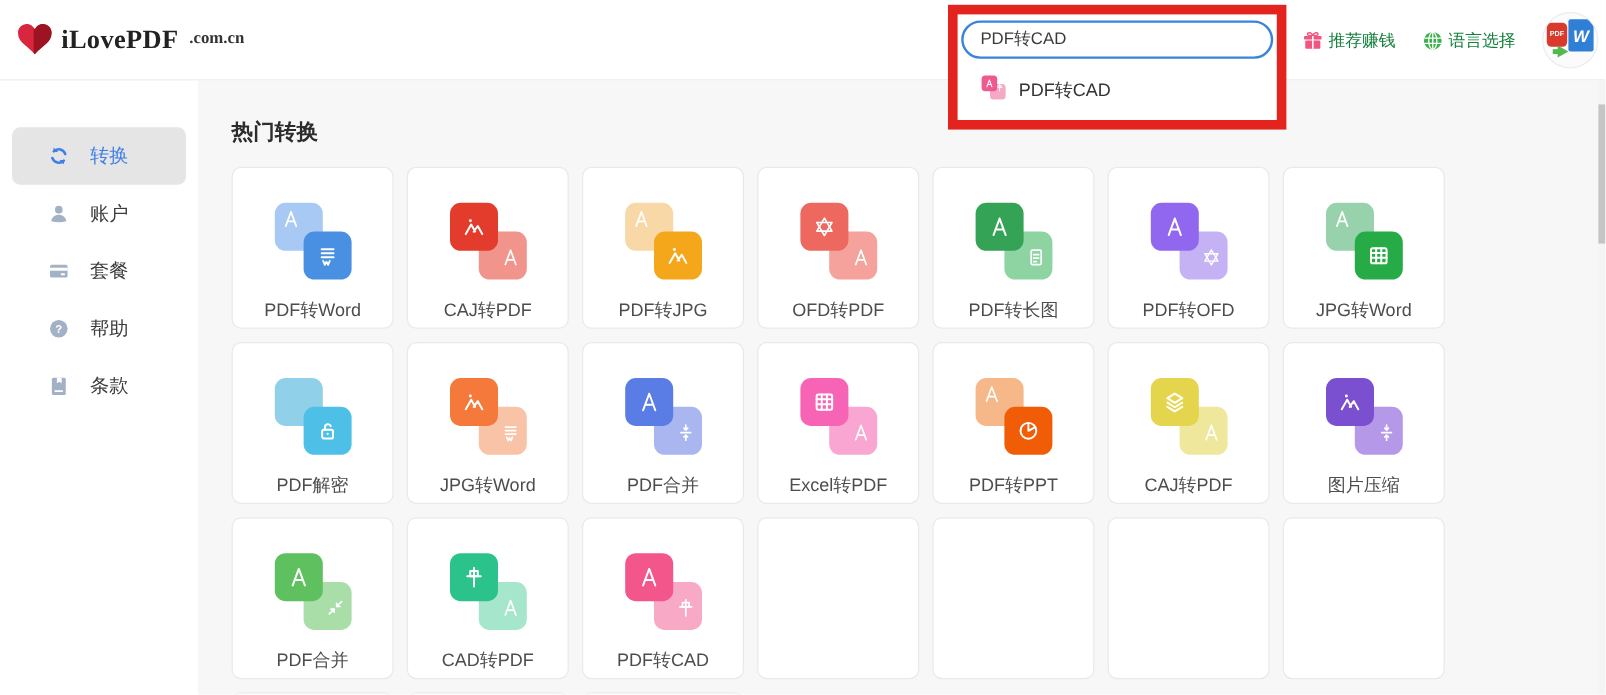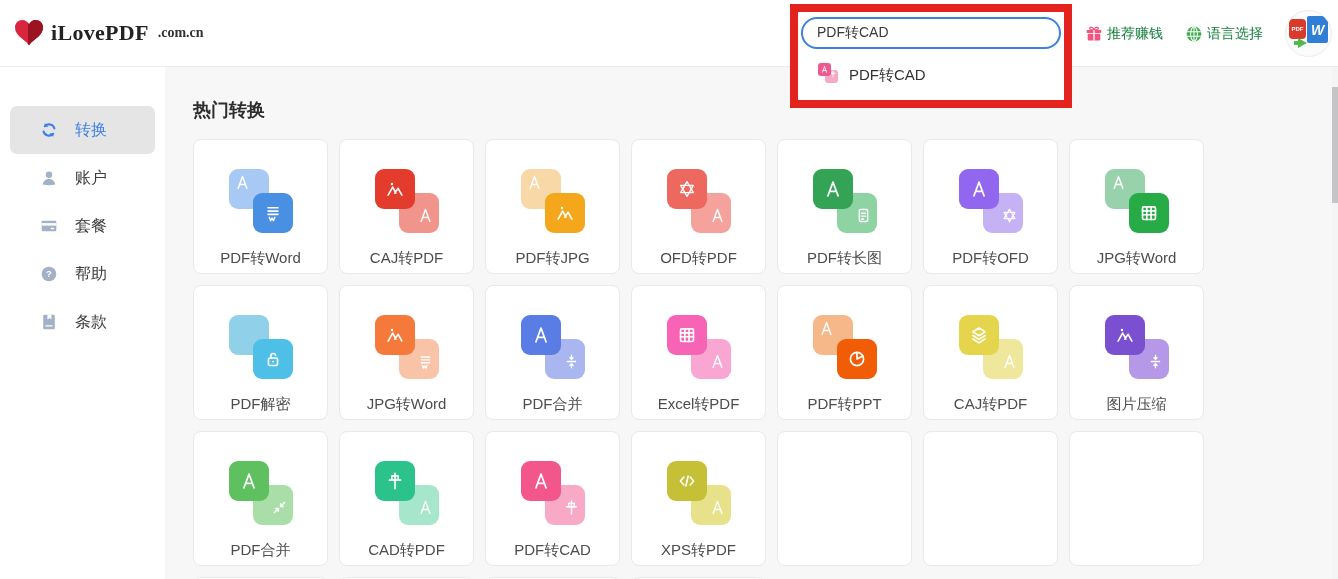--- a/index.html
+++ b/index.html
@@ -467,37 +467,20 @@
             </span>
             <span class="sq" style="left:24px;top:24px;width:40px;height:40px;background:#f8a9c5;z-index:1;">
               <span style="position:absolute;right:4px;bottom:4px;"><svg width="19" height="19" viewBox="0 0 16 16" fill="none" stroke="#fff" stroke-width="1.2" stroke-linecap="round" stroke-linejoin="round">
                   <path d="M8 2.4v11.2M3.9 7.4h8.2"></path>
                   <rect x="5.7" y="4.3" width="4.6" height="3.1"></rect>
                 </svg></span>
             </span>
           </div>
           <div class="card-label">PDF转CAD</div>
         </div>
-        <div class="card">
-          <div class="pair">
-            <span class="sq" style="left:0;top:0;width:40px;height:40px;background:#c6c037;z-index:2;">
-              <span class="ctr">
-                <svg width="22" height="22" viewBox="0 0 16 16" fill="none" stroke="#fff" stroke-width="1.2" stroke-linecap="round" stroke-linejoin="round">
-                  <path d="M5.7 5.1 3.2 8l2.5 2.9M10.3 5.1 12.8 8l-2.5 2.9M8.8 4.5 7.2 11.5"></path>
-                </svg>
-              </span>
-            </span>
-            <span class="sq" style="left:24px;top:24px;width:40px;height:40px;background:#e7e18a;z-index:1;">
-              <span style="position:absolute;right:4px;bottom:4px;"><svg width="19" height="19" viewBox="0 0 16 16" fill="none" stroke="#fff" stroke-width="1.2" stroke-linecap="round" stroke-linejoin="round">
-                  <path d="M8 3 4.3 13M8 3l3.7 10M5.6 9.7h4.8"></path>
-                </svg></span>
-            </span>
-          </div>
-          <div class="card-label">XPS转PDF</div>
-        </div>
         <div class="card"></div>
         <div class="card"></div>
         <div class="card"></div>
         <div class="card"></div>
         <div class="card"></div>
         <div class="card"></div>
         <div class="card"></div>
       </div>
   </div>
 

